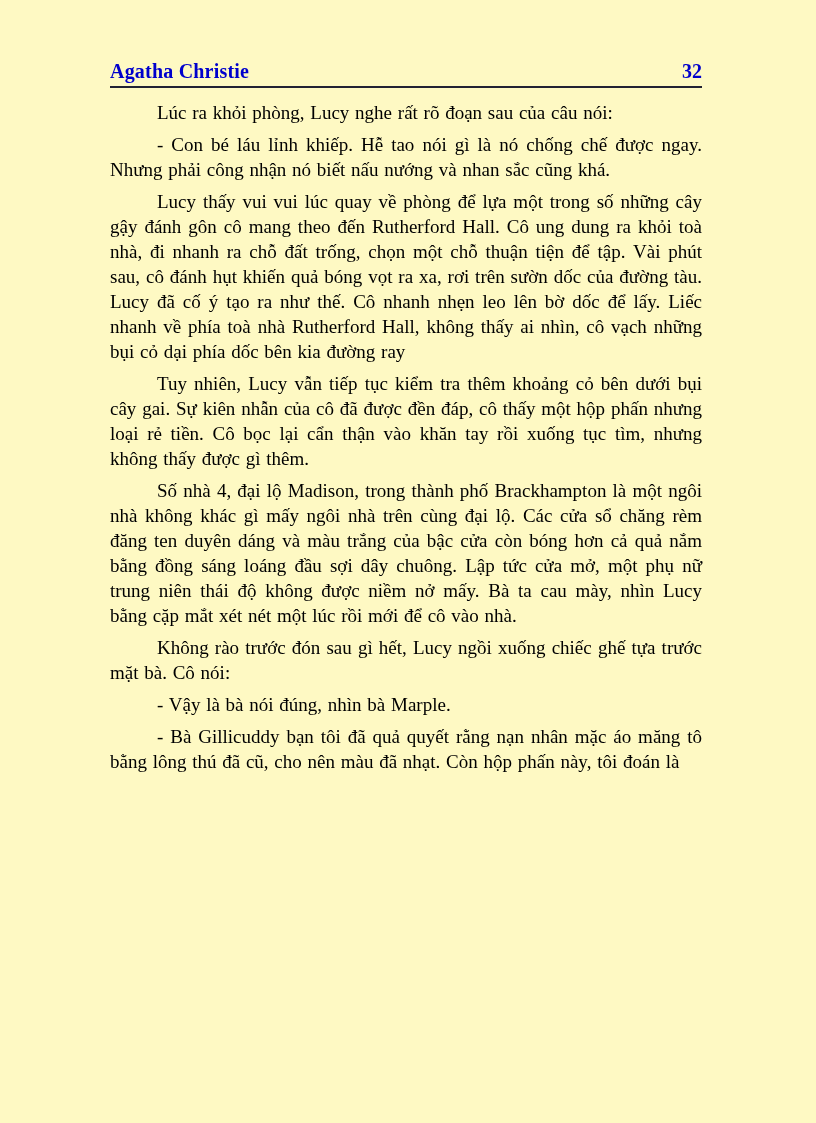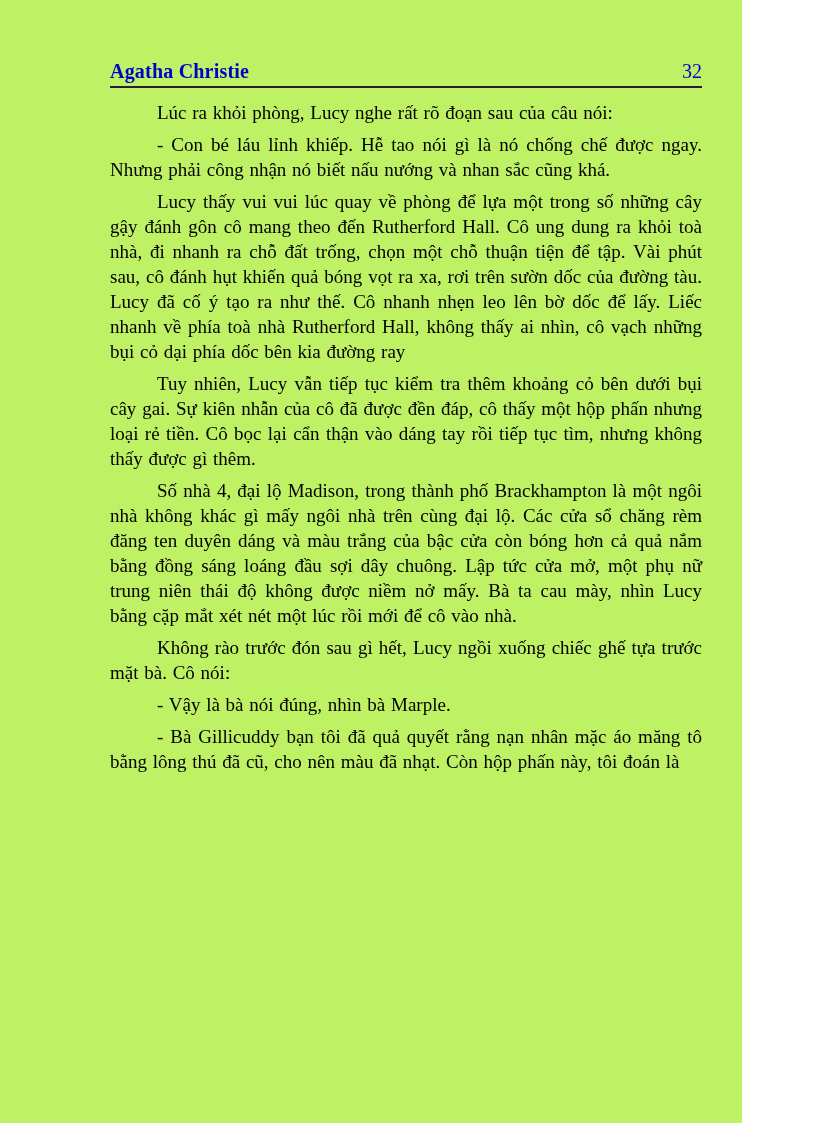--- a/index.html
+++ b/index.html
@@ -3,23 +3,23 @@
 <meta charset="utf-8">
 <title>Agatha Christie — page 32</title>
 <style>
   html, body {
     margin: 0;
     padding: 0;
     background: #ffffff;
   }
   .page {
     position: relative;
-    width: 742px;
+    width: 816px;
     height: 1123px;
-    background: #bef264;
+    background: #fef9c3;
     overflow: hidden;
     font-family: "Liberation Serif", "DejaVu Serif", serif;
     color: #000000;
   }
   .content {
     position: absolute;
     left: 110px;
     top: 60px;
     width: 592px;
   }
@@ -29,21 +29,21 @@
     align-items: baseline;
     color: var(--accent, #0000cc);
     font-size: 20px;
     line-height: 22px;
   }
   .page-header .title {
     font-weight: 700;
     letter-spacing: 0.2px;
   }
   .page-header .pagenum {
-    font-weight: 400;
+    font-weight: 700;
   }
   .rule {
     height: 0;
     border-bottom: 2.5px solid var(--rule, #222233);
     margin-top: 4px;
   }
   .body-text {
     margin-top: 12px;
   }
   .body-text p {
@@ -68,21 +68,21 @@
       <span class="title">Agatha Christie</span>
       <span class="pagenum">32</span>
     </header>
 
     <div class="rule"></div>
 
     <main class="body-text">
         <p>Lúc ra khỏi phòng, Lucy nghe rất rõ đoạn sau của câu nói:</p>
         <p>- Con bé láu lỉnh khiếp. Hễ tao nói gì là nó chống chế được ngay. Nhưng phải công nhận nó biết nấu nướng và nhan sắc cũng khá.</p>
         <p>Lucy thấy vui vui lúc quay về phòng để lựa một trong số những cây gậy đánh gôn cô mang theo đến Rutherford Hall. Cô ung dung ra khỏi toà nhà, đi nhanh ra chỗ đất trống, chọn một chỗ thuận tiện để tập. Vài phút sau, cô đánh hụt khiến quả bóng vọt ra xa, rơi trên sườn dốc của đường tàu. Lucy đã cố ý tạo ra như thế. Cô nhanh nhẹn leo lên bờ dốc để lấy. Liếc nhanh về phía toà nhà Rutherford Hall, không thấy ai nhìn, cô vạch những bụi cỏ dại phía dốc bên kia đường ray</p>
-        <p>Tuy nhiên, Lucy vẫn tiếp tục kiểm tra thêm khoảng cỏ bên dưới bụi cây gai. Sự kiên nhẫn của cô đã được đền đáp, cô thấy một hộp phấn nhưng loại rẻ tiền. Cô bọc lại cẩn thận vào dáng tay rồi tiếp tục tìm, nhưng không thấy được gì thêm.</p>
+        <p>Tuy nhiên, Lucy vẫn tiếp tục kiểm tra thêm khoảng cỏ bên dưới bụi cây gai. Sự kiên nhẫn của cô đã được đền đáp, cô thấy một hộp phấn nhưng loại rẻ tiền. Cô bọc lại cẩn thận vào khăn tay rồi xuống tục tìm, nhưng không thấy được gì thêm.</p>
         <p>Số nhà 4, đại lộ Madison, trong thành phố Brackhampton là một ngôi nhà không khác gì mấy ngôi nhà trên cùng đại lộ. Các cửa sổ chăng rèm đăng ten duyên dáng và màu trắng của bậc cửa còn bóng hơn cả quả nắm bằng đồng sáng loáng đầu sợi dây chuông. Lập tức cửa mở, một phụ nữ trung niên thái độ không được niềm nở mấy. Bà ta cau mày, nhìn Lucy bằng cặp mắt xét nét một lúc rồi mới để cô vào nhà.</p>
         <p>Không rào trước đón sau gì hết, Lucy ngồi xuống chiếc ghế tựa trước mặt bà. Cô nói:</p>
         <p>- Vậy là bà nói đúng, nhìn bà Marple.</p>
         <p>- Bà Gillicuddy bạn tôi đã quả quyết rằng nạn nhân mặc áo măng tô bằng lông thú đã cũ, cho nên màu đã nhạt. Còn hộp phấn này, tôi đoán là</p>
       </main>
 
   </div>
 </div>
 
 </body></html>

